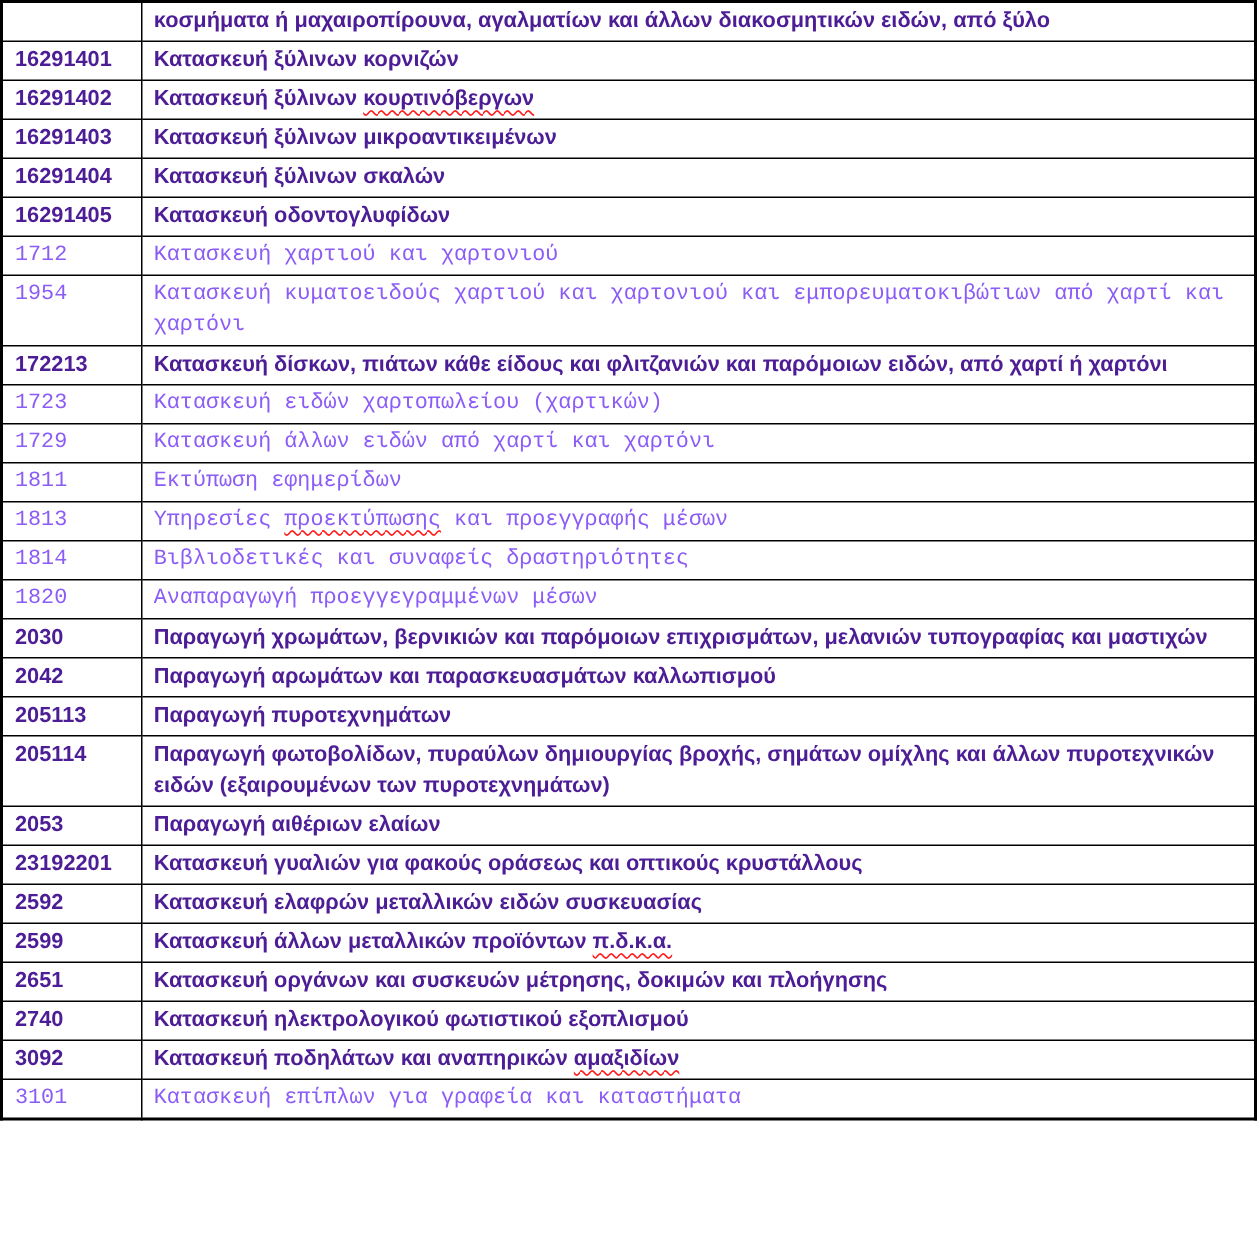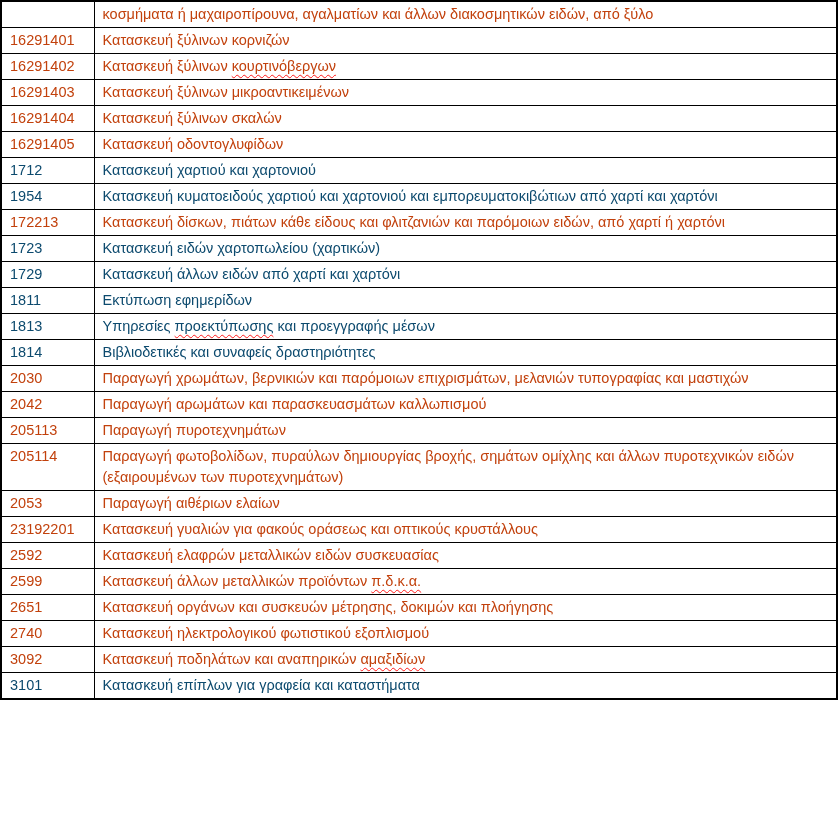--- a/index.html
+++ b/index.html
@@ -25,22 +25,22 @@
     border: 1px solid #000000;
     vertical-align: top;
     font-size: 14.5px;
     line-height: 21px;
     padding: 2px 8px 2px 8px;
     overflow: hidden;
     word-wrap: break-word;
   }
   td.code-cell { padding-left: 9px; }
   td.desc-cell { padding-left: 11px; }
-  tr.text-red  td { color: #c2410c; }
-  tr.text-black td { color: #0c4a6e; }
+  tr.text-red  td { color: #4c1d95; font-weight: bold; }
+  tr.text-black td { color: #8b5cf6; font-family: Liberation Mono, monospace; }
   span.wavy {
     text-decoration-line: underline;
     text-decoration-style: wavy;
     text-decoration-color: #ff1a1a;
     text-decoration-thickness: 1px;
     text-underline-offset: 3px;
   }
 </style>
 </head>
 <body>
@@ -101,20 +101,24 @@
           <td class="desc-cell"><span>Εκτύπωση εφημερίδων</span></td>
         </tr>
         <tr class="text-black">
           <td class="code-cell">1813</td>
           <td class="desc-cell"><span>Υπηρεσίες </span><span class="wavy">προεκτύπωσης</span><span> και προεγγραφής μέσων</span></td>
         </tr>
         <tr class="text-black">
           <td class="code-cell">1814</td>
           <td class="desc-cell"><span>Βιβλιοδετικές και συναφείς δραστηριότητες</span></td>
         </tr>
+        <tr class="text-black">
+          <td class="code-cell">1820</td>
+          <td class="desc-cell"><span>Αναπαραγωγή προεγγεγραμμένων μέσων</span></td>
+        </tr>
         <tr class="text-red">
           <td class="code-cell">2030</td>
           <td class="desc-cell"><span>Παραγωγή χρωμάτων, βερνικιών και παρόμοιων επιχρισμάτων, μελανιών τυπογραφίας και μαστιχών</span></td>
         </tr>
         <tr class="text-red">
           <td class="code-cell">2042</td>
           <td class="desc-cell"><span>Παραγωγή αρωμάτων και παρασκευασμάτων καλλωπισμού</span></td>
         </tr>
         <tr class="text-red">
           <td class="code-cell">205113</td>

